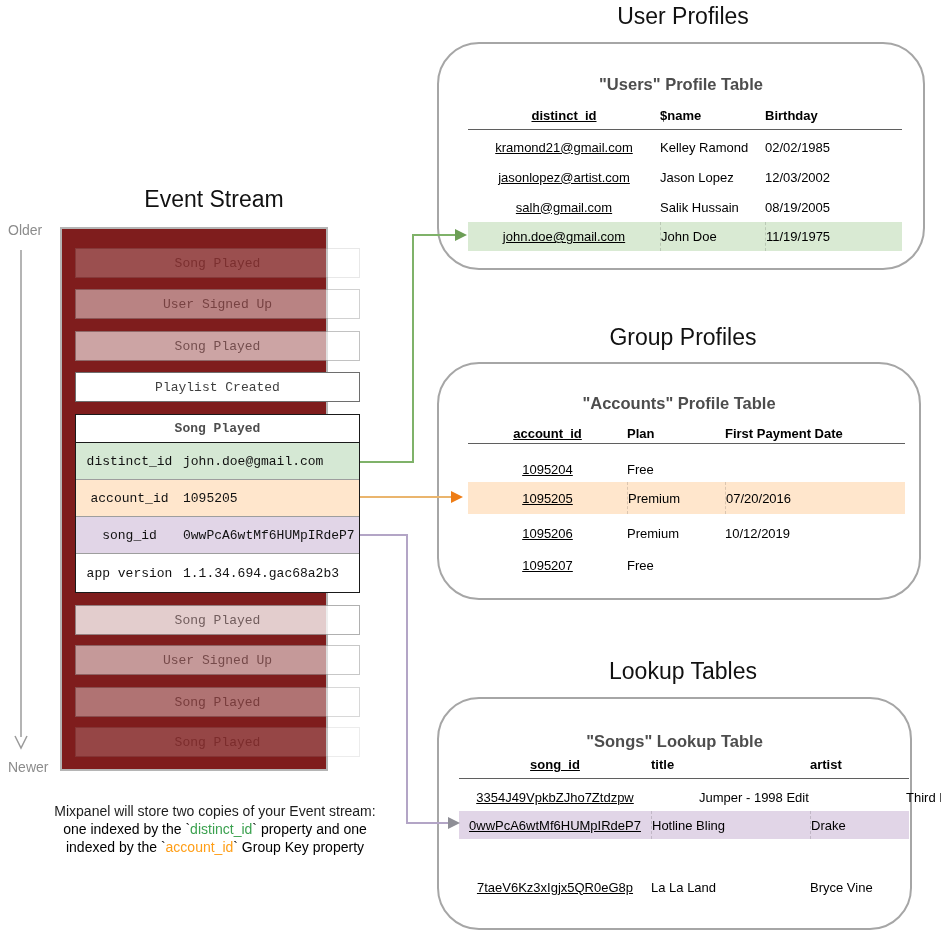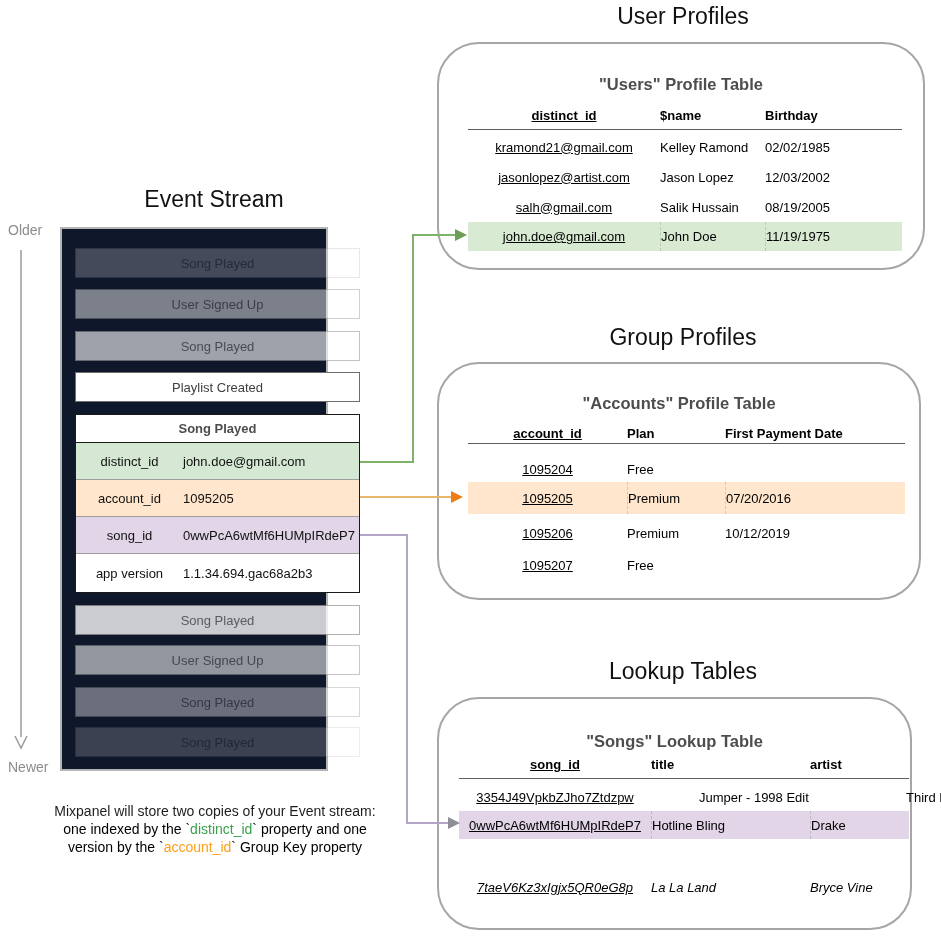--- a/index.html
+++ b/index.html
@@ -12,21 +12,21 @@
 
   
   .section-title { font-size:23px; font-weight:400; color:#111; text-align:center; }
 
   
   .timeline-label { font-size:14px; color:#8c8c8c; }
 
   
   .panel {
     position:absolute; left:60px; top:227px; width:268px; height:544px;
-    background:#0f172a; border:2px solid #b5b5b5;
+    background:#7f1d1d; border:2px solid #b5b5b5;font-family:Liberation Mono, monospace;
   }
   .panel::before, .panel::after {
     content:""; position:absolute; border:2px solid #c4c4c4; background:transparent; z-index:-1;
   }
   .panel::before { inset:4px -6px -7px 4px; }
   .panel::after  { inset:9px -11px -14px 9px; border-color:#cccccc; }
 
   .event-item {
     position:absolute; left:13px; width:285px; height:30px;
     border:1px solid #9b9b9b; background:#fff;
@@ -141,21 +141,21 @@
         <span>Song Played</span>
       </div>
     <div class="event-item fade-b4" style="top:498px;">
         <span>Song Played</span>
       </div>
   </div>
 
   <div class="abs caption" style="left:35px; top:802px; width:360px;">
     <div>Mixpanel will store two copies of your Event stream:</div>
     <div><span class="tick">one indexed by the `</span><span class="kw-green">distinct_id</span><span class="tick">` property and one</span></div>
-    <div><span class="tick">version by the `</span><span class="kw-orange">account_id</span><span class="tick">` Group Key property</span></div>
+    <div><span class="tick">indexed by the `</span><span class="kw-orange">account_id</span><span class="tick">` Group Key property</span></div>
   </div>
 
   <div class="abs section-title" style="left:437px; top:3px; width:492px;">User Profiles</div>
 
   <div class="card" style="left:437px; top:42px; width:488px; height:228px;">
     <div class="card-heading" style="top:31px;">"Users" Profile Table</div>
     <div class="thead grid-users" style="left:29px; top:64px; width:434px;">
       <div class="key-head">distinct_id</div>
       <div>$name</div>
       <div>Birthday</div>
@@ -231,21 +231,21 @@
     <div class="trow grid-songs" style="left:20px; top:84px; width:450px; height:28px;gap:48px;">
       <div class="key-cell"><span>3354J49VpkbZJho7Ztdzpw</span></div>
       <div class="mid-cell">Jumper - 1998 Edit</div>
       <div class="end-cell">Third Eye Blind</div>
     </div>
     <div class="trow grid-songs hl" style="left: 20px; top: 112px; width: 450px; height: 28px; background: rgb(225, 213, 231);">
       <div class="key-cell"><span>0wwPcA6wtMf6HUMpIRdeP7</span></div>
       <div class="mid-cell">Hotline Bling</div>
       <div class="end-cell">Drake</div>
     </div>
-    <div class="trow grid-songs" style="left:20px; top:174px; width:450px; height:28px;font-style:italic;">
+    <div class="trow grid-songs" style="left:20px; top:174px; width:450px; height:28px;">
       <div class="key-cell"><span>7taeV6Kz3xIgjx5QR0eG8p</span></div>
       <div class="mid-cell">La La Land</div>
       <div class="end-cell">Bryce Vine</div>
     </div>
   </div>
 
   <svg class="overlay" width="941" height="951" viewBox="0 0 941 951">
 
     <polyline points="21,250 21,737" fill="none" stroke-width="1.5" stroke="#9b9b9b"></polyline>
     <path d="M15,736 L21,748 L27,736" fill="none" stroke-width="1.5" stroke="#9b9b9b"></path>

